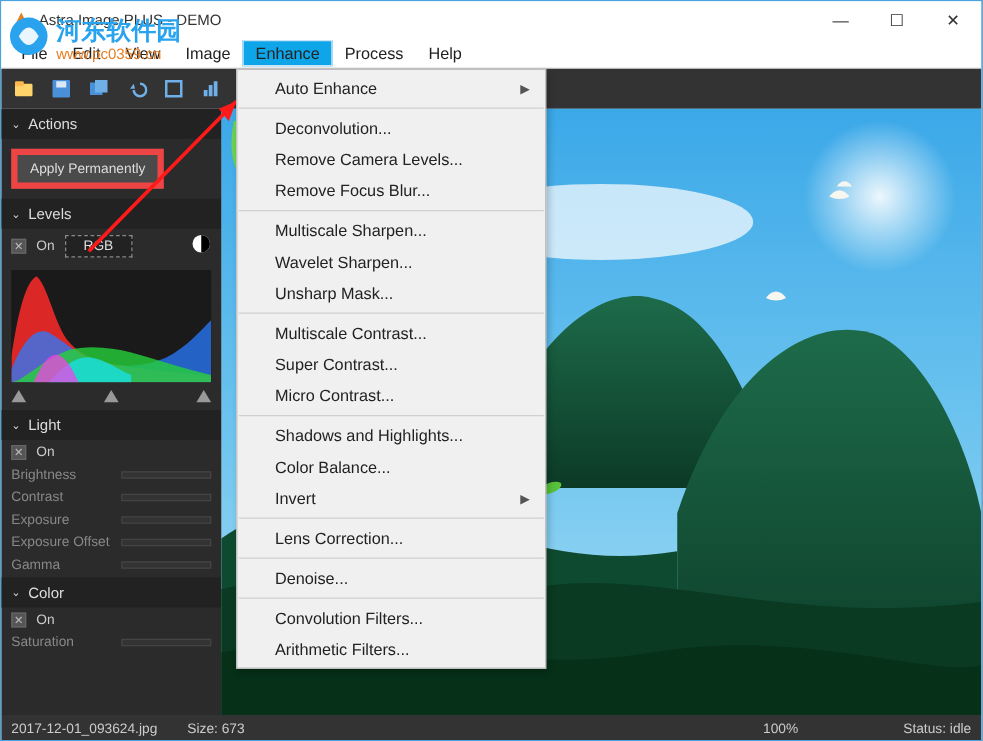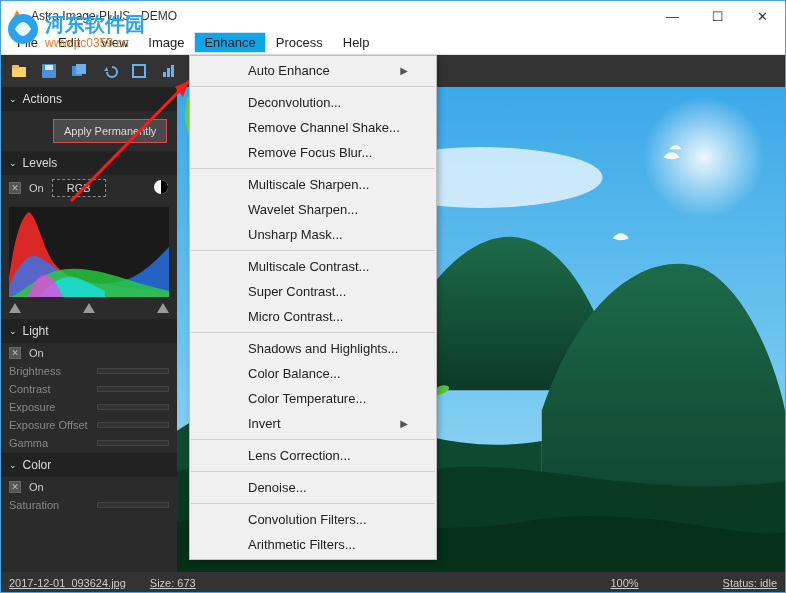--- a/index.html
+++ b/index.html
@@ -11,37 +11,37 @@
 .menubar { height: 24px; background: #fff; display: flex; align-items: center; padding: 0 6px; font-size: 13px; color: #222; border-bottom: 1px solid #e0e0e0; }
 .menubar .mi { padding: 3px 10px; cursor: pointer; }
 .menubar .mi.open { background: #0ea5e9; border: 1px solid #cce4f7; padding: 2px 9px; }
 .toolbar { height: 32px; background: #333; display: flex; align-items: center; padding: 0 6px; gap: 6px; }
 .toolbar .tbtn { width: 24px; height: 24px; display: flex; align-items: center; justify-content: center; cursor: pointer; }
 .content { display: flex; height: calc(593px - 30px - 24px - 32px - 22px); }
 .sidebar { width: 176px; background: #2b2b2b; color: #ccc; font-size: 11px; overflow: hidden; }
 .panel-head { padding: 5px 8px; display: flex; align-items: center; gap: 6px; background: #222; color: #ddd; font-size: 12px; }
 .panel-head .chev { font-size: 9px; }
 .panel-body { padding: 8px; }
-.apply-btn { background: #4a4a4a; color: #ddd; padding: 5px 10px; border: 1px solid #ef4444; font-size: 11px; cursor: pointer; display: inline-block; margin-left: 44px; }
+.apply-btn { background: #4a4a4a; color: #ddd; padding: 5px 10px; border: 5px solid #ef4444; font-size: 11px; cursor: pointer; display: inline-block; }
 .row { display: flex; align-items: center; gap: 8px; padding: 4px 8px; }
 .xbox { width: 12px; height: 12px; background: #555; color: #bbb; font-size: 9px; display: flex; align-items: center; justify-content: center; border: 1px solid #666; }
 .level-select { background: #222; border: 1px dashed #888; color: #ddd; padding: 2px 6px; font-size: 11px; width: 54px; text-align: center; }
 .contrast-icon { margin-left: auto; }
 .histogram { height: 90px; margin: 6px 8px; position: relative; background: #1a1a1a; overflow: hidden; }
 .slider-row { padding: 2px 8px 4px; display: flex; align-items: center; }
 .slider-label { width: 88px; color: #888; font-size: 11px; }
 .slider-track { flex: 1; height: 6px; background: #333; border: 1px solid #444; position: relative; }
 .viewport { flex: 1; background: #444; position: relative; display: flex; align-items: center; justify-content: center; }
 .image-canvas { width: 100%; height: 100%; }
 .dropdown { position: absolute; left: 188px; top: 54px; width: 248px; background: #f0f0f0; border: 1px solid #bfbfbf; box-shadow: 2px 3px 6px rgba(0,0,0,.25); z-index: 100; padding: 2px 0; font-size: 13px; color: #222; }
-.dropdown .ditem { padding: 5px 28px 5px 30px; cursor: pointer; display: flex; align-items: center; margin-left: 28px; }
+.dropdown .ditem { padding: 5px 12px 5px 30px; cursor: pointer; display: flex; align-items: center; }
 .dropdown .sep { height: 1px; background: #d0d0d0; margin: 3px 1px; }
 .dropdown .ditem .sub-arrow { margin-left: auto; font-size: 10px; color: #555; }
 .statusbar { height: 22px; background: #333; color: #ccc; font-size: 11px; display: flex; align-items: center; padding: 0 8px; gap: 24px; }
-.statusbar .cell { white-space: nowrap; text-decoration: underline; }
+.statusbar .cell { white-space: nowrap; }
 .watermark { position: absolute; left: 4px; top: 8px; z-index: 200; pointer-events: none; }
 .arrow-annot { position: absolute; left: 60px; top: 70px; z-index: 50; pointer-events: none; }
 </style>
 </head>
 <body>
 
 <div class="watermark">
   <svg width="170" height="44">
     <circle cx="18" cy="20" r="15" fill="#2aa3ef"></circle>
     <path d="M10 20 q8 -14 16 0 q-8 14 -16 0" fill="#fff" opacity=".9"></path>
@@ -252,34 +252,33 @@
   <polygon points="128,10 114,16 122,26" fill="#ff1a1a"></polygon>
 </svg>
 
 <div class="dropdown">
   <div class="ditem">
       <span>Auto Enhance</span>
       <span class="sub-arrow">▶</span>
     </div>
   <div class="sep"></div>
   <div class="ditem">Deconvolution...</div>
-  <div class="ditem">Remove Channel Shake...</div>
+  <div class="ditem">Remove Camera Levels...</div>
   <div class="ditem">Remove Focus Blur...</div>
   <div class="sep"></div>
   <div class="ditem">Multiscale Sharpen...</div>
   <div class="ditem">Wavelet Sharpen...</div>
   <div class="ditem">Unsharp Mask...</div>
   <div class="sep"></div>
   <div class="ditem">Multiscale Contrast...</div>
   <div class="ditem">Super Contrast...</div>
   <div class="ditem">Micro Contrast...</div>
   <div class="sep"></div>
   <div class="ditem">Shadows and Highlights...</div>
   <div class="ditem">Color Balance...</div>
-  <div class="ditem">Color Temperature...</div>
   <div class="ditem">
       <span>Invert</span>
       <span class="sub-arrow">▶</span>
     </div>
   <div class="sep"></div>
   <div class="ditem">Lens Correction...</div>
   <div class="sep"></div>
   <div class="ditem">Denoise...</div>
   <div class="sep"></div>
   <div class="ditem">Convolution Filters...</div>

